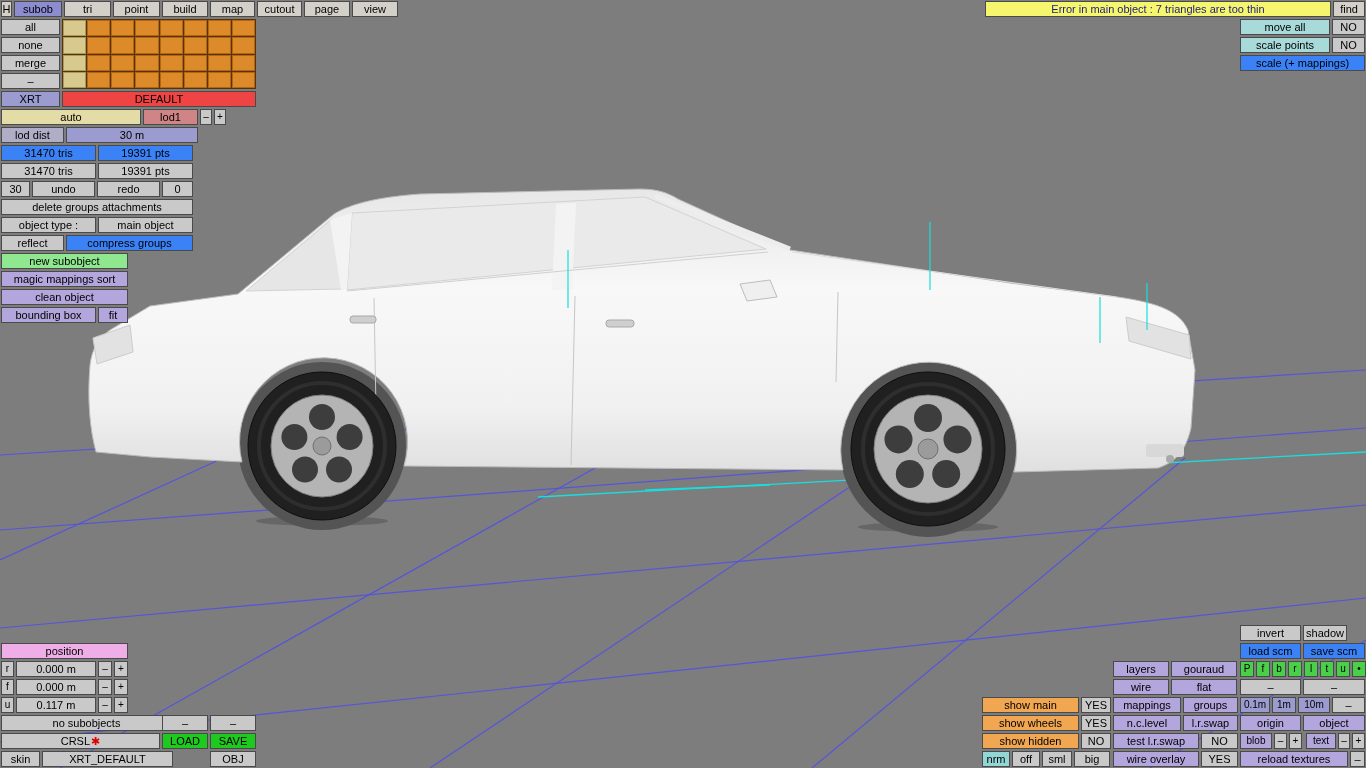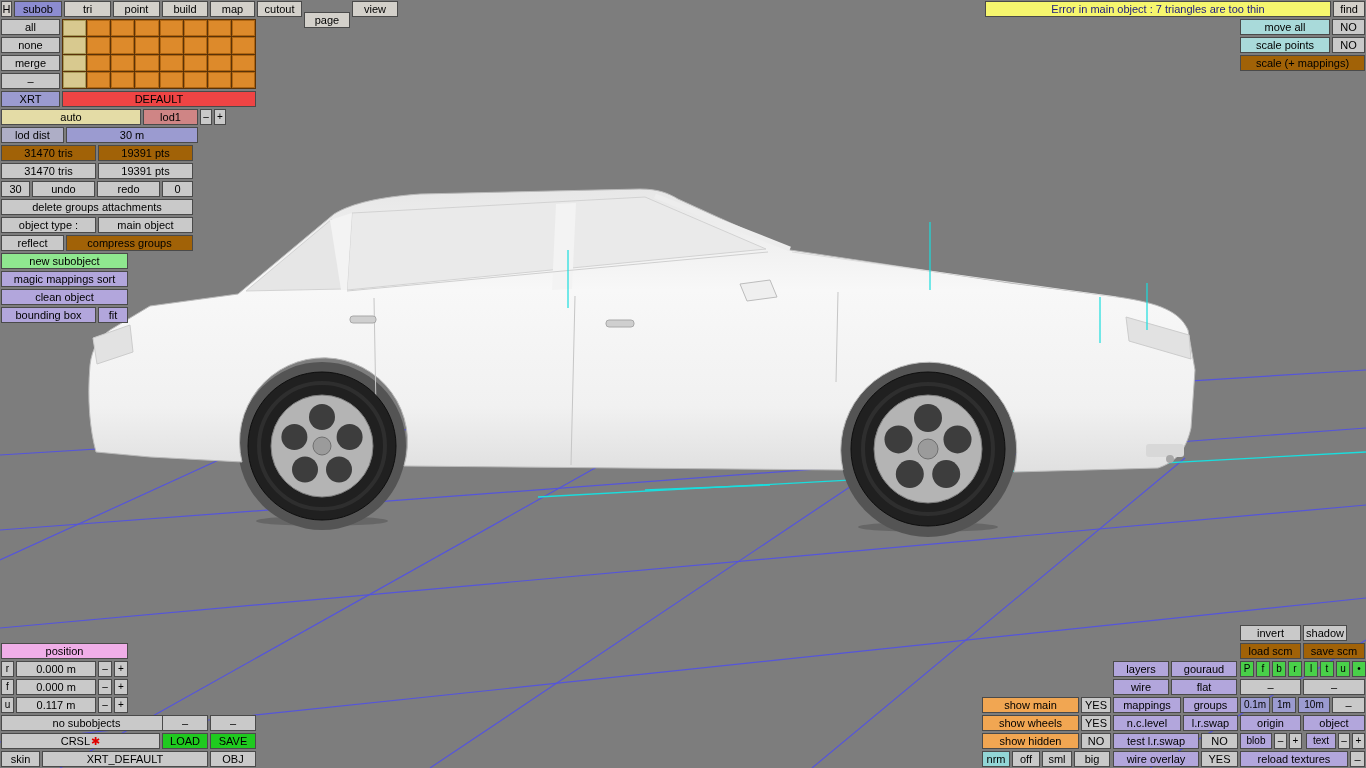--- a/index.html
+++ b/index.html
@@ -6,21 +6,21 @@
   #app{position:relative;width:1366px;height:768px;overflow:hidden;background:#7d7d7d;
        font-family:"Liberation Sans",sans-serif;}
   #viewport{position:absolute;left:0;top:0;z-index:0}
   .b{position:absolute;height:16px;box-sizing:border-box;display:flex;align-items:center;justify-content:center;
      font-size:11px;line-height:1;color:#000;background:#c9c9c9;border:1px solid #4a4a4a;
      white-space:nowrap;overflow:hidden;cursor:default;z-index:2}
   .s{font-size:10px}
   .menu{background:#d3d0ca}
   .active{background:#8c8cd0}
   .errorbar{background:#f6f66e;color:#1b1b80}
-  .yellow{background:#a16207}
+  .yellow{background:#3b82f6}
   .cyanb{background:#a9dada}
   .purple{background:#9b9bd0}
   .lpurple{background:#b2a6dc}
   .tan{background:#ef4444}
   .paleyellow{background:#e4dca6}
   .salmon{background:#cf8585}
   .slate{background:#aeaec6}
   .green{background:#8fe78f}
   .bgreen{background:#1fca1f}
   .pink{background:#f0aee8}
@@ -130,21 +130,21 @@
     </g>
   </svg>
 
   <div class="b menu" style="left:1px;top:1px;width:11px">H</div>
   <div class="b active" style="left:14px;top:1px;width:48px">subob</div>
   <div class="b menu" style="left:64px;top:1px;width:47px">tri</div>
   <div class="b menu" style="left:113px;top:1px;width:47px">point</div>
   <div class="b menu" style="left:162px;top:1px;width:46px">build</div>
   <div class="b menu" style="left:210px;top:1px;width:45px">map</div>
   <div class="b menu" style="left:257px;top:1px;width:45px">cutout</div>
-  <div class="b menu" style="left:304px;top:12px;width:46px">page</div>
+  <div class="b menu" style="left:304px;top:1px;width:46px">page</div>
   <div class="b menu" style="left:352px;top:1px;width:46px">view</div>
 
   <div class="b errorbar" style="left:985px;top:1px;width:346px">Error in main object : 7 triangles are too thin</div>
   <div class="b menu" style="left:1333px;top:1px;width:32px">find</div>
 
   <div class="b cyanb" style="left:1240px;top:19px;width:90px">move all</div>
   <div class="b" style="left:1332px;top:19px;width:33px">NO</div>
   <div class="b cyanb" style="left:1240px;top:37px;width:90px">scale points</div>
   <div class="b" style="left:1332px;top:37px;width:33px">NO</div>
   <div class="b yellow" style="left:1240px;top:55px;width:125px">scale (+ mappings)</div>
@@ -245,21 +245,21 @@
   <div class="b" style="left:210px;top:715px;width:46px">–</div>
 
   <div class="b" style="left:1px;top:733px;width:159px">
     <span>CRSL</span>
       <span class="red">✱</span>
   </div>
   <div class="b bgreen" style="left:162px;top:733px;width:46px">LOAD</div>
   <div class="b bgreen" style="left:210px;top:733px;width:46px">SAVE</div>
 
   <div class="b" style="left:1px;top:751px;width:39px">skin</div>
-  <div class="b" style="left:42px;top:751px;width:166px">XRT_DEFAULT</div>
+  <div class="b" style="left:42px;top:751px;width:131px">XRT_DEFAULT</div>
   <div class="b" style="left:210px;top:751px;width:46px">OBJ</div>
 
   <div class="b" style="left:1240px;top:625px;width:61px">invert</div>
   <div class="b" style="left:1303px;top:625px;width:44px">shadow</div>
 
   <div class="b yellow" style="left:1240px;top:643px;width:61px">load scm</div>
   <div class="b yellow" style="left:1303px;top:643px;width:62px">save scm</div>
 
   <div class="b lpurple" style="left:1113px;top:661px;width:56px">layers</div>
   <div class="b lpurple" style="left:1171px;top:661px;width:66px">gouraud</div>

